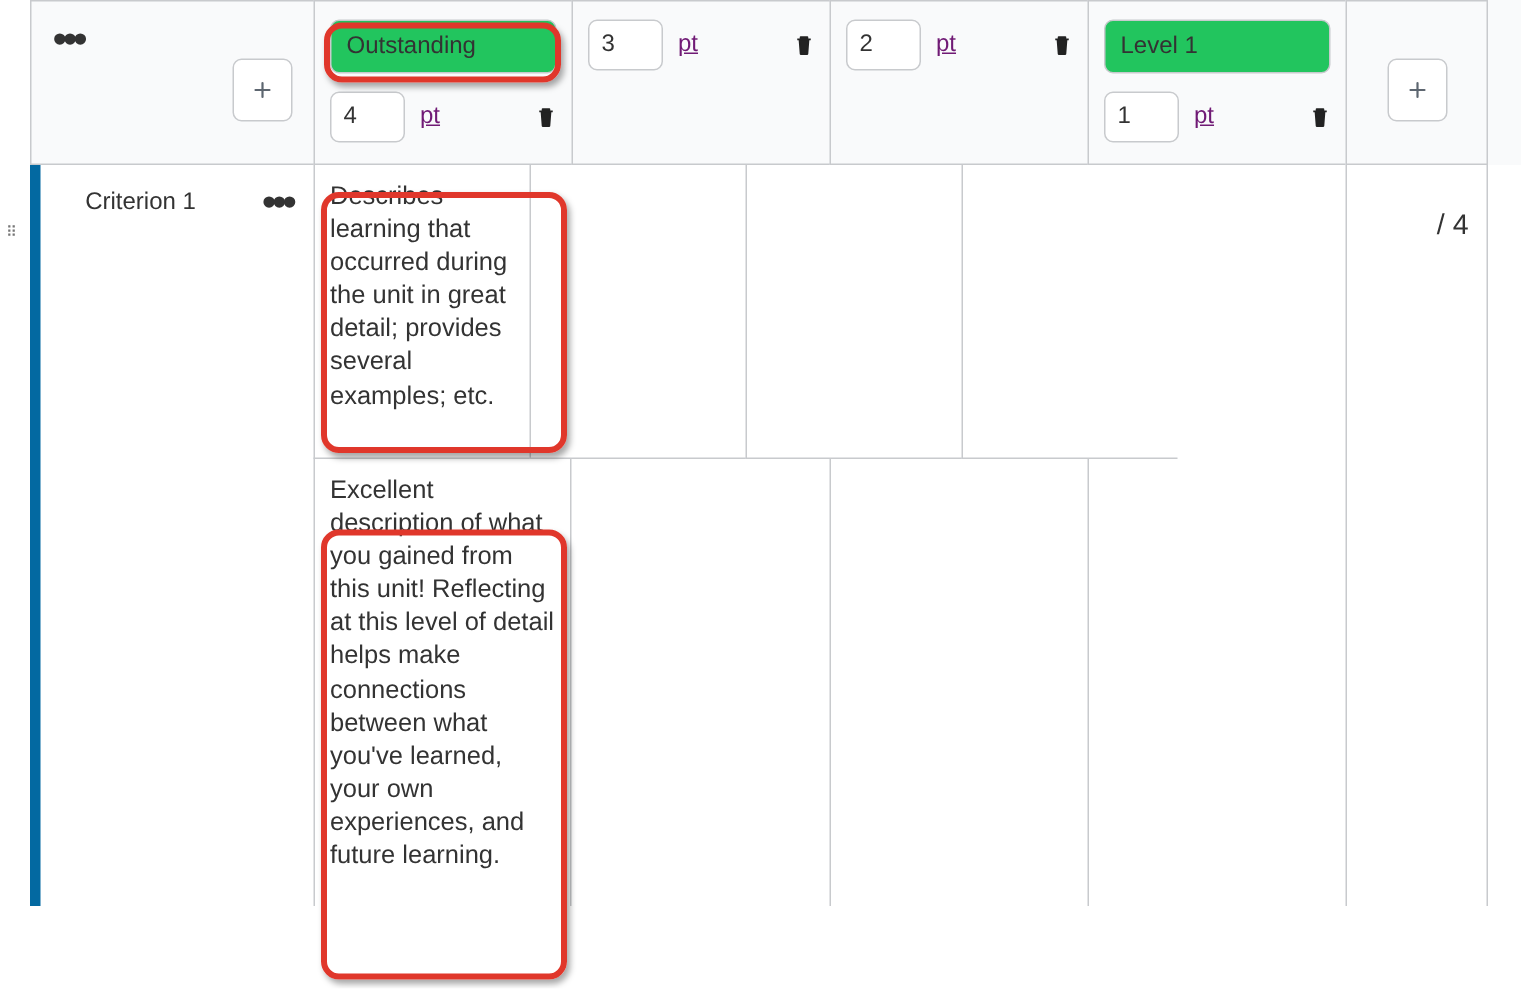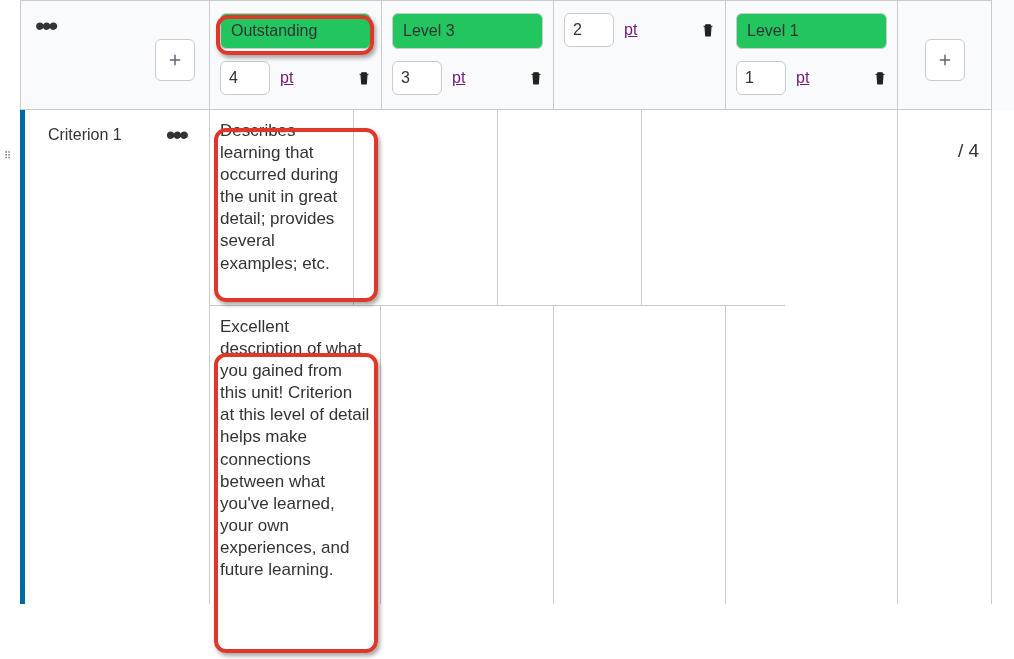--- a/index.html
+++ b/index.html
@@ -112,25 +112,25 @@
     left: 4px;
     top: 150px;
     color: #767676;
     font-size: 10px;
     line-height: 11px;
     cursor: grab;
     width: 14px;
   }
   .criterion-label-cell {
     width: 189px;
-    border-left: 5px solid #0369a1;
+    border-left: 7px solid #0369a1;
     padding: 16px 14px;
     display: flex;
     align-items: flex-start;
-    justify-content: center;
+    justify-content: flex-end;
     gap: 44px;
   }
   .criterion-label {
     font-size: 16px;
     color: #333;
   }
   .desc-stack {
     display: flex;
     flex-direction: column;
   }
@@ -220,21 +220,20 @@
           <span class="pt-label">pt</span>
           <span class="trash-icon">
             <svg viewBox="0 0 24 24">
                 <path d="M6 7h12M9 7V5h6v2M8 7l1 13h6l1-13" stroke="#222" stroke-width="1.6" fill="#222" stroke-linejoin="round"></path>
               </svg>
           </span>
         </div>
       </div>
 
       <div class="level-cell">
-        <input class="text-input" type="text" value="Level 3" style="">
         <div class="points-row">
           <input class="points-input" type="text" value="3" style="">
           <span class="pt-label">pt</span>
           <span class="trash-icon">
             <svg viewBox="0 0 24 24">
                 <path d="M6 7h12M9 7V5h6v2M8 7l1 13h6l1-13" stroke="#222" stroke-width="1.6" fill="#222" stroke-linejoin="round"></path>
               </svg>
           </span>
         </div>
       </div>
@@ -293,21 +292,21 @@
             <div class="desc-text"></div>
           </div>
           <div class="desc-cell">
             <div class="desc-text"></div>
           </div>
         </div>
 
 
         <div class="feed-row">
           <div class="feed-cell" style="border-left:1px solid #c8cacd; border-right:1px solid #c8cacd;">
-            <div class="textarea-like">Excellent description of what you gained from this unit! Criterion at this level of detail helps make connections between what you've learned, your own experiences, and future learning.</div>
+            <div class="textarea-like">Excellent description of what you gained from this unit! Reflecting at this level of detail helps make connections between what you've learned, your own experiences, and future learning.</div>
           </div>
           <div class="feed-cell" style="border-left:none;">
             <div class="textarea-like"></div>
           </div>
           <div class="feed-cell">
             <div class="textarea-like"></div>
           </div>
           <div class="feed-cell">
             <div class="textarea-like"></div>
           </div>

